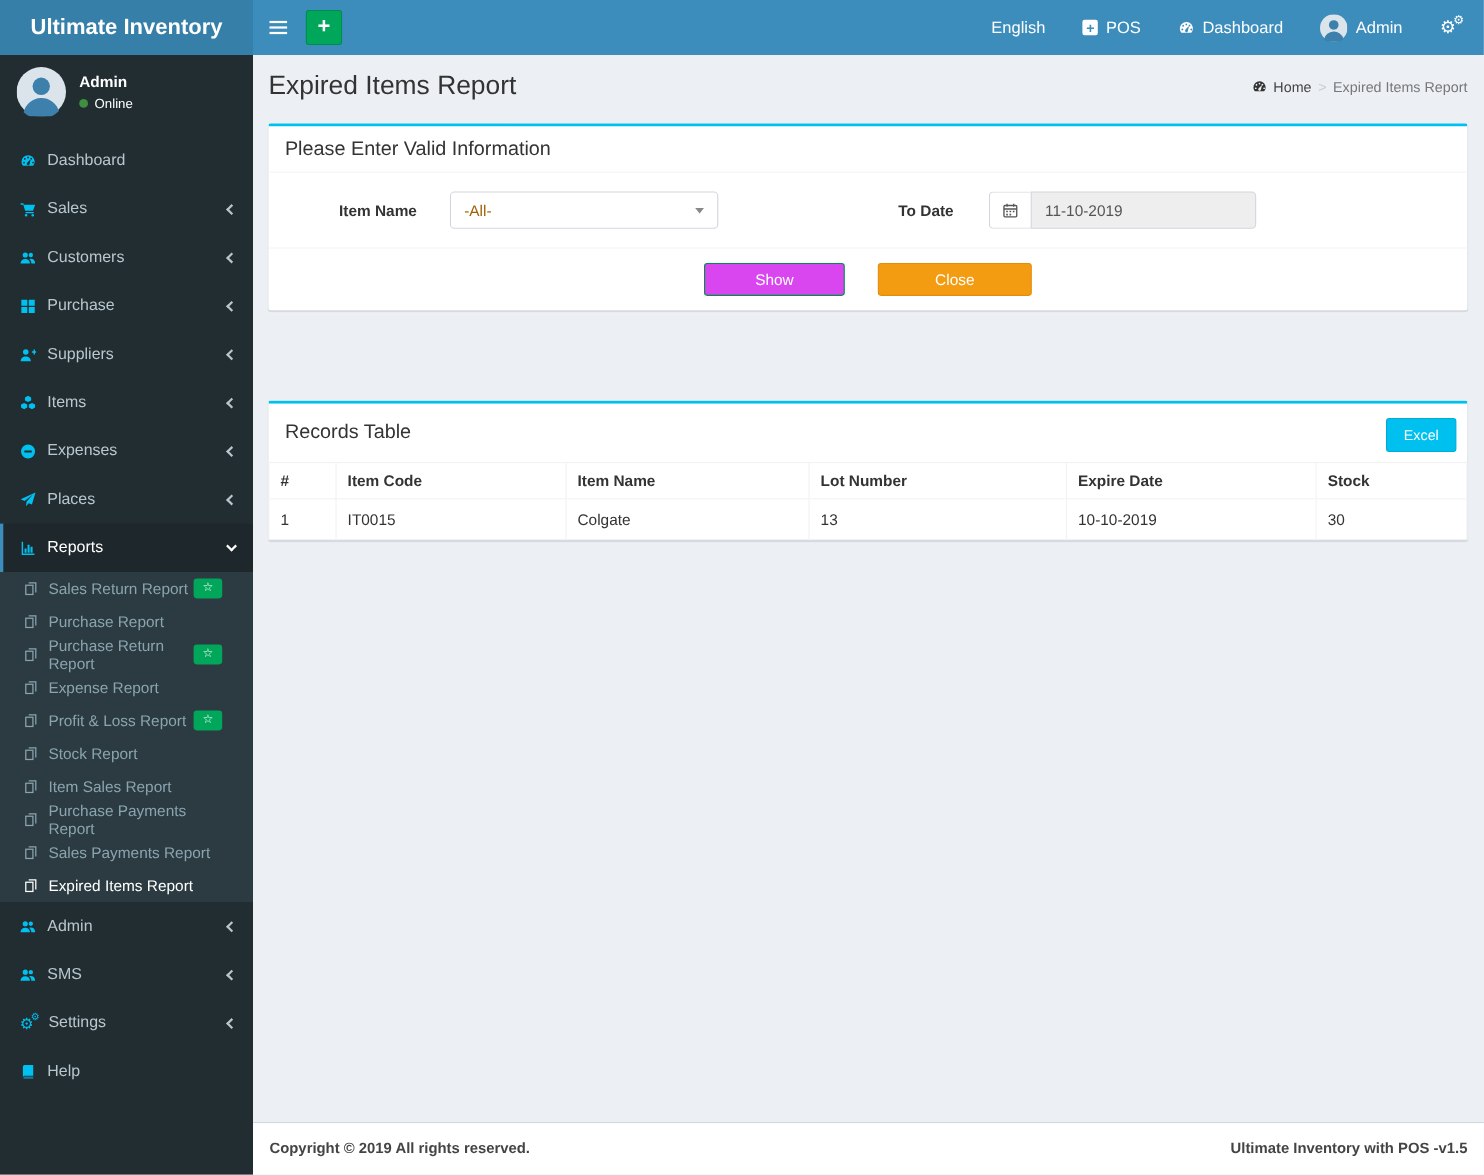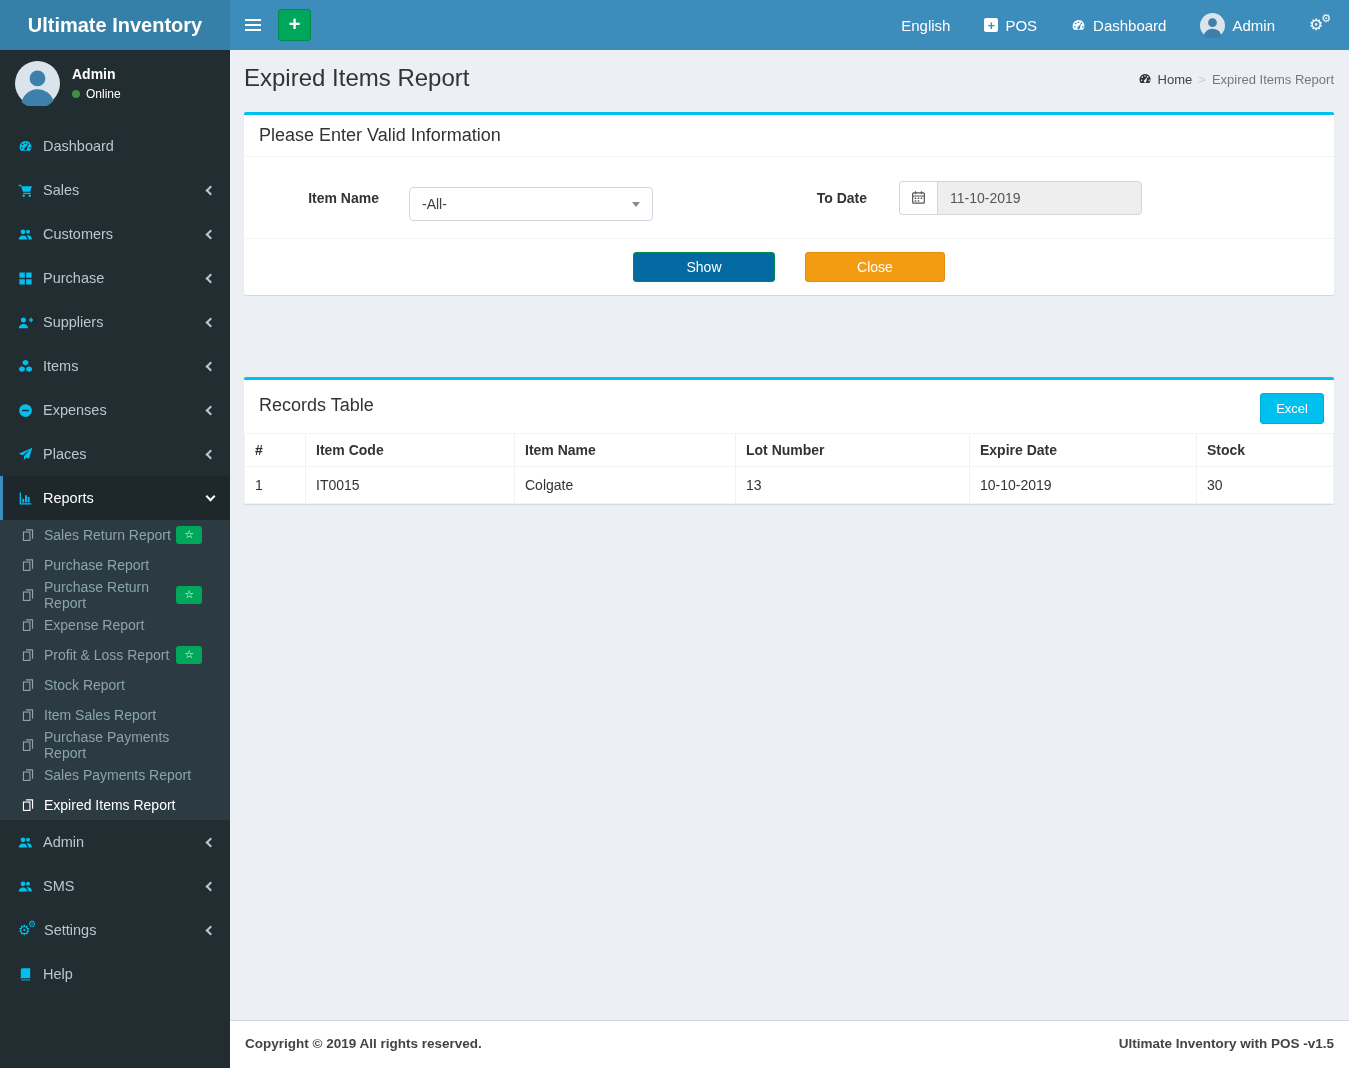--- a/index.html
+++ b/index.html
@@ -77,34 +77,34 @@
   .bc-current { color:#777; }
 
   .box { background:#fff; border-top:3px solid #00c0ef; border-radius:2px;
          box-shadow:0 1px 1px rgba(0,0,0,0.1); }
   .box-header { padding:10px 15px; font-size:18px; color:#333; border-bottom:1px solid #f4f4f4; }
   .filter-body { display:flex; align-items:center; padding:17px 0; }
   .form-col { width:50%; display:flex; align-items:center; }
   .form-label { width:165px; text-align:right; padding-right:30px; font-weight:bold; font-size:14px; color:#333; }
   .form-label.small { width:110px; padding-right:32px; }
   .select { position:relative; width:244px; height:34px; border:1px solid #d2d6de; border-radius:4px;
-            background:#fff; display:flex; align-items:center; padding:0 12px; color:#404040; font-size:14px;
-            cursor:pointer;margin-top:13px; }
+            background:#fff; display:flex; align-items:center; padding:0 12px; color:#a16207; font-size:14px;
+            cursor:pointer; }
   .select::after { content:""; position:absolute; right:12px; top:14px; border-left:4px solid transparent;
                    border-right:4px solid transparent; border-top:5px solid #888; }
   .input-group { display:flex; width:243px; height:34px; }
   .ig-addon { width:38px; background:#fff; border:1px solid #d2d6de; border-right:0;
               border-radius:4px 0 0 4px; display:flex; align-items:center; justify-content:center; color:#555; }
   .ig-addon svg { width:15px; height:15px; }
   .ig-input { flex:1; min-width:0; background:#eee; border:1px solid #d2d6de; border-radius:0 4px 4px 0;
               color:#555; padding:0 12px; font-size:14px; font-family:"Liberation Sans", sans-serif; }
   .filter-footer { border-top:1px solid #f4f4f4; padding:13px; display:flex; justify-content:center; gap:30px; }
   .btn { height:30px; border-radius:3px; color:#fff; font-size:14px; cursor:pointer;
          font-family:"Liberation Sans", sans-serif; }
-  .btn-show { width:142px; background:#0369a1; border:1px solid #008d4c; }
+  .btn-show { width:128px; background:#d946ef; border:1px solid #008d4c; }
   .btn-close { width:140px; background:#f39c12; border:1px solid #e08e0b; }
 
   .records-box { margin-top:82px; }
   .records-header { position:relative; padding:15px 15px 17px; font-size:18px; color:#333; }
   .btn-excel { position:absolute; right:10px; top:13px; background:#00c0ef; border:1px solid #00acd6;
                color:#fff; font-size:13px; padding:7px 15px; border-radius:3px; cursor:pointer;
                font-family:"Liberation Sans", sans-serif; }
   table.records { width:100%; border-collapse:collapse; font-size:14px; }
   table.records th, table.records td { border:1px solid #f2f2f2; text-align:left; padding:8px 10px; color:#333; }
   table.records th { font-weight:bold; }

